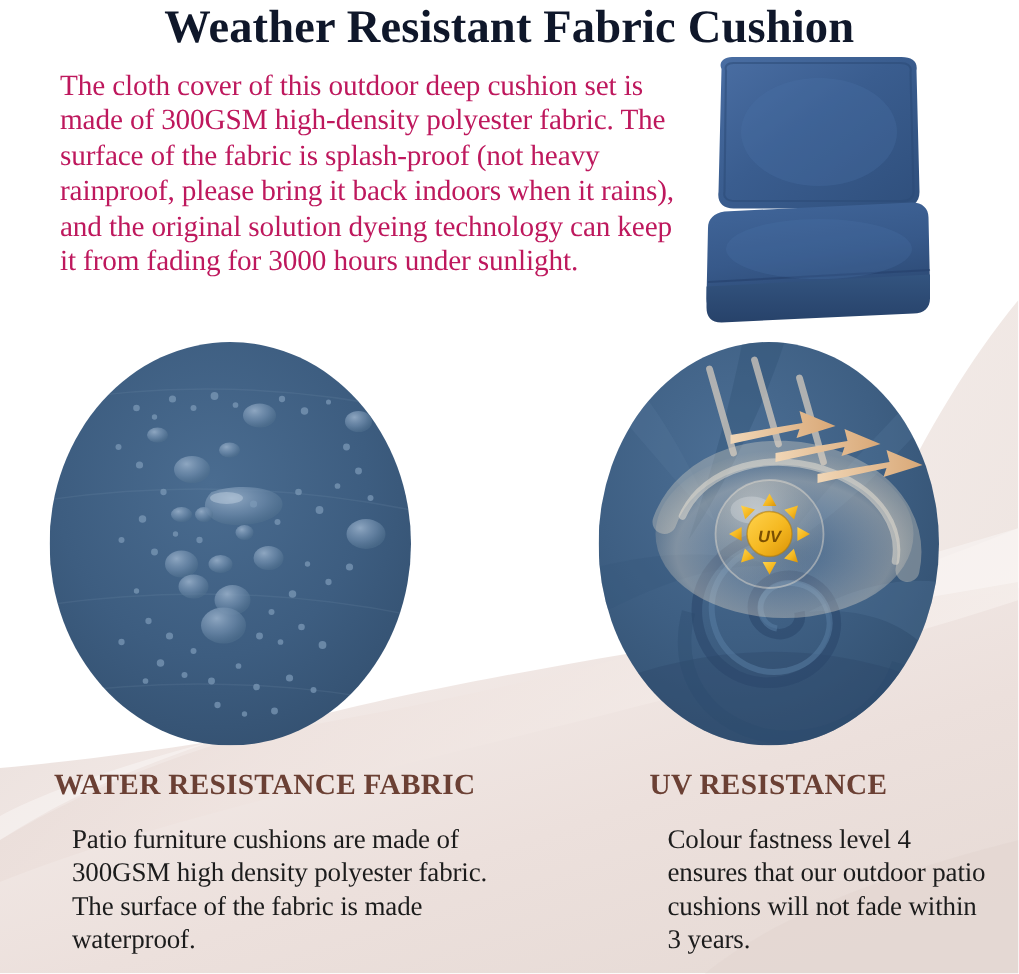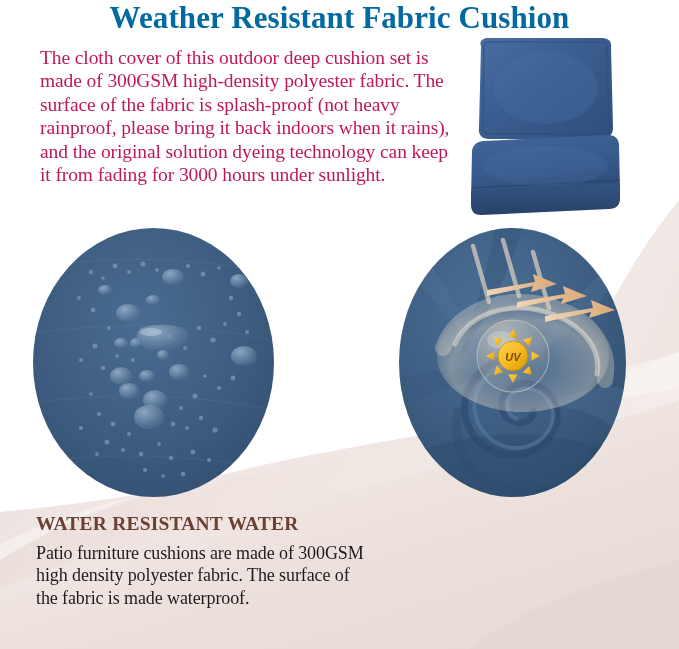--- a/index.html
+++ b/index.html
@@ -24,21 +24,21 @@
   .title {
     position: absolute;
     left: 0; top: 0px;
     width: 679px;
     text-align: center;
     font-family: "Liberation Serif", "DejaVu Serif", serif;
     font-weight: bold;
     font-size: 31px;
     line-height: 36px;
     letter-spacing: 0.1px;
-    color: #0369a1;
+    color: #0f172a;
     white-space: nowrap;
   }
 
   .intro {
     position: absolute;
     left: 40px;
     top: 46px;
     width: 410px;
     font-size: 19.5px;
     line-height: 23.4px;
@@ -74,21 +74,21 @@
   .feature h3 {
     margin: 0 0 6px 0;
     font-family: "Liberation Serif", "DejaVu Serif", serif;
     font-weight: bold;
     font-size: 19.5px;
     line-height: 24px;
     letter-spacing: 0.2px;
     color: #6b4034;
   }
   .feature p {
-    margin: 0;
+    margin: 12px;
     font-size: 18px;
     line-height: 22.4px;
     letter-spacing: -0.1px;
     color: #1c1c1c;
     font-family: Liberation Serif, serif;
   }
 </style>
 </head>
 <body>
 
@@ -341,18 +341,22 @@
           <path d="M95,147 l2.6,-9.3 l6.5,6.5 Z"></path>
         </g>
         <circle cx="114" cy="128" r="15" fill="url(#sunG)"></circle>
         <circle cx="114" cy="128" r="15" fill="none" stroke="#b67d05" stroke-width="1" opacity="0.6"></circle>
         <text x="114" y="133" text-anchor="middle" font-family="Liberation Sans, sans-serif" font-size="11" font-weight="bold" fill="#7a4f02">UV</text>
       </g>
     </svg>
   </div>
 
   <div class="feature feature-water">
-    <h3>WATER RESISTANT WATER</h3>
+    <h3>WATER RESISTANCE FABRIC</h3>
     <p>Patio furniture cushions are made of 300GSM high density polyester fabric. The surface of the fabric is made waterproof.</p>
   </div>
 
+  <div class="feature feature-uv">
+    <h3>UV RESISTANCE</h3>
+    <p>Colour fastness level 4 ensures that our outdoor patio cushions will not fade within 3 years.</p>
+  </div>
 
 </div>
 
 </body></html>

